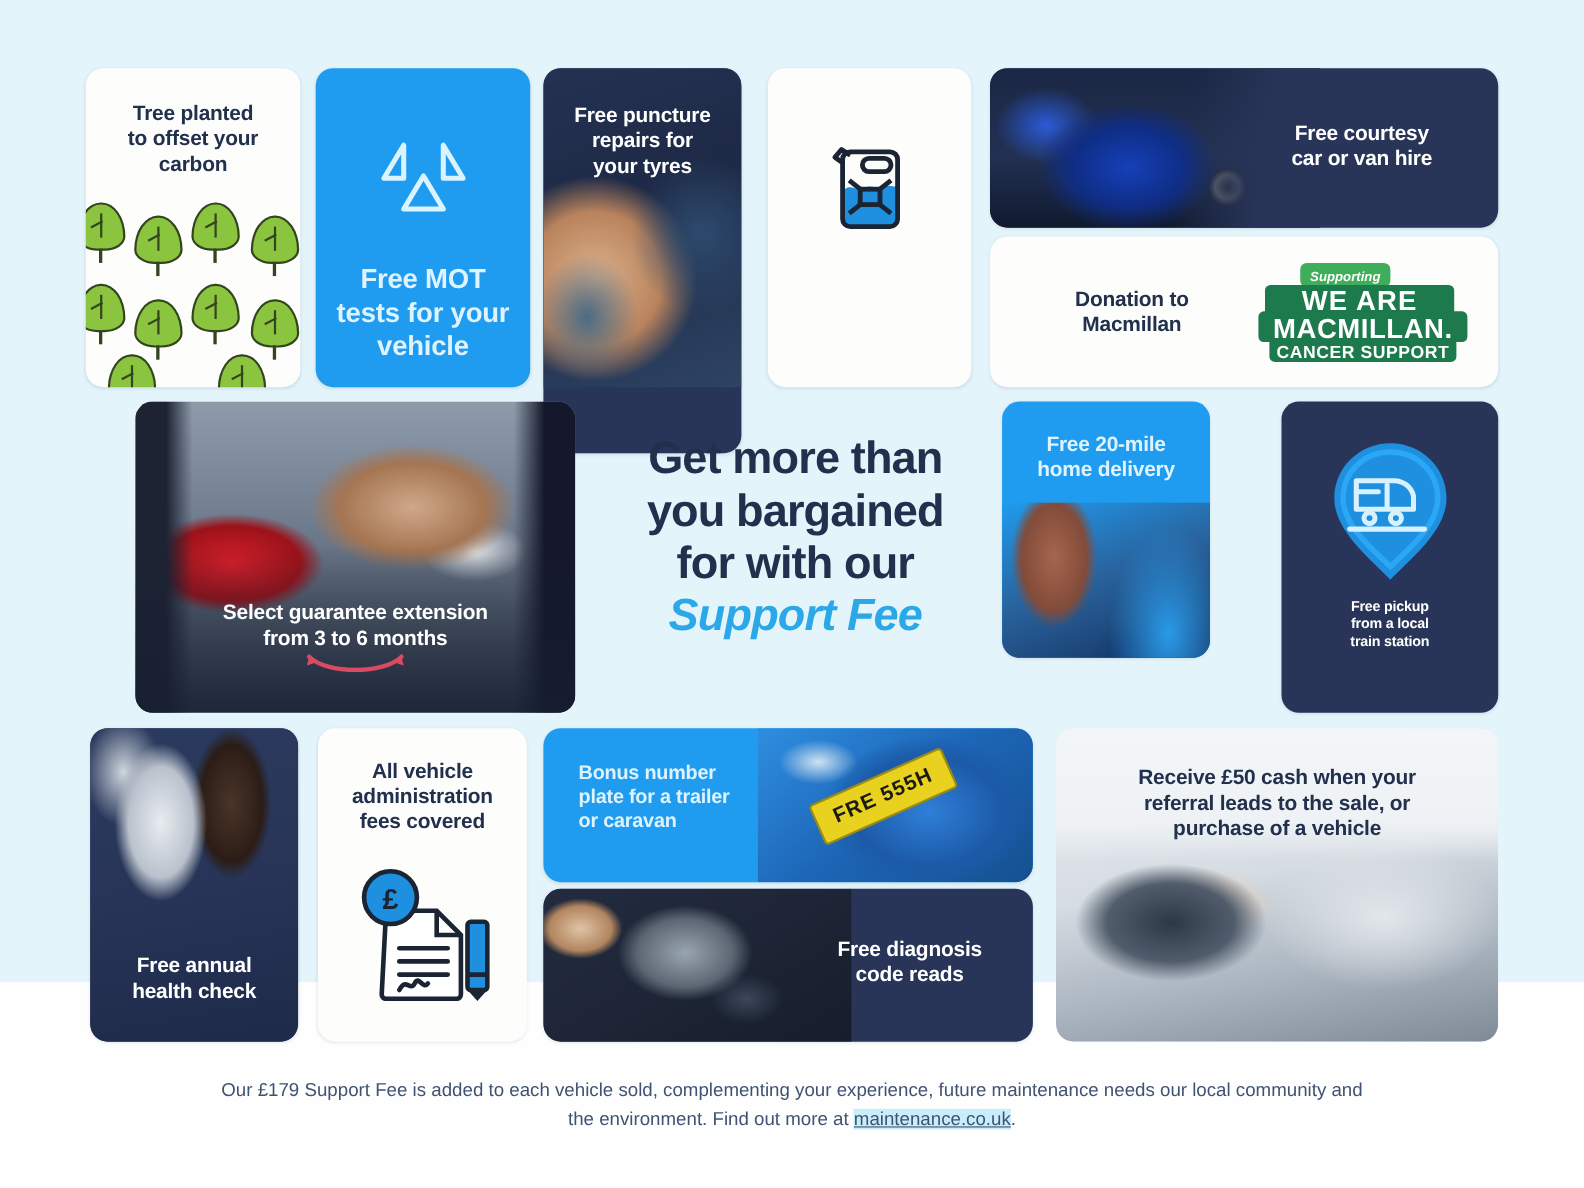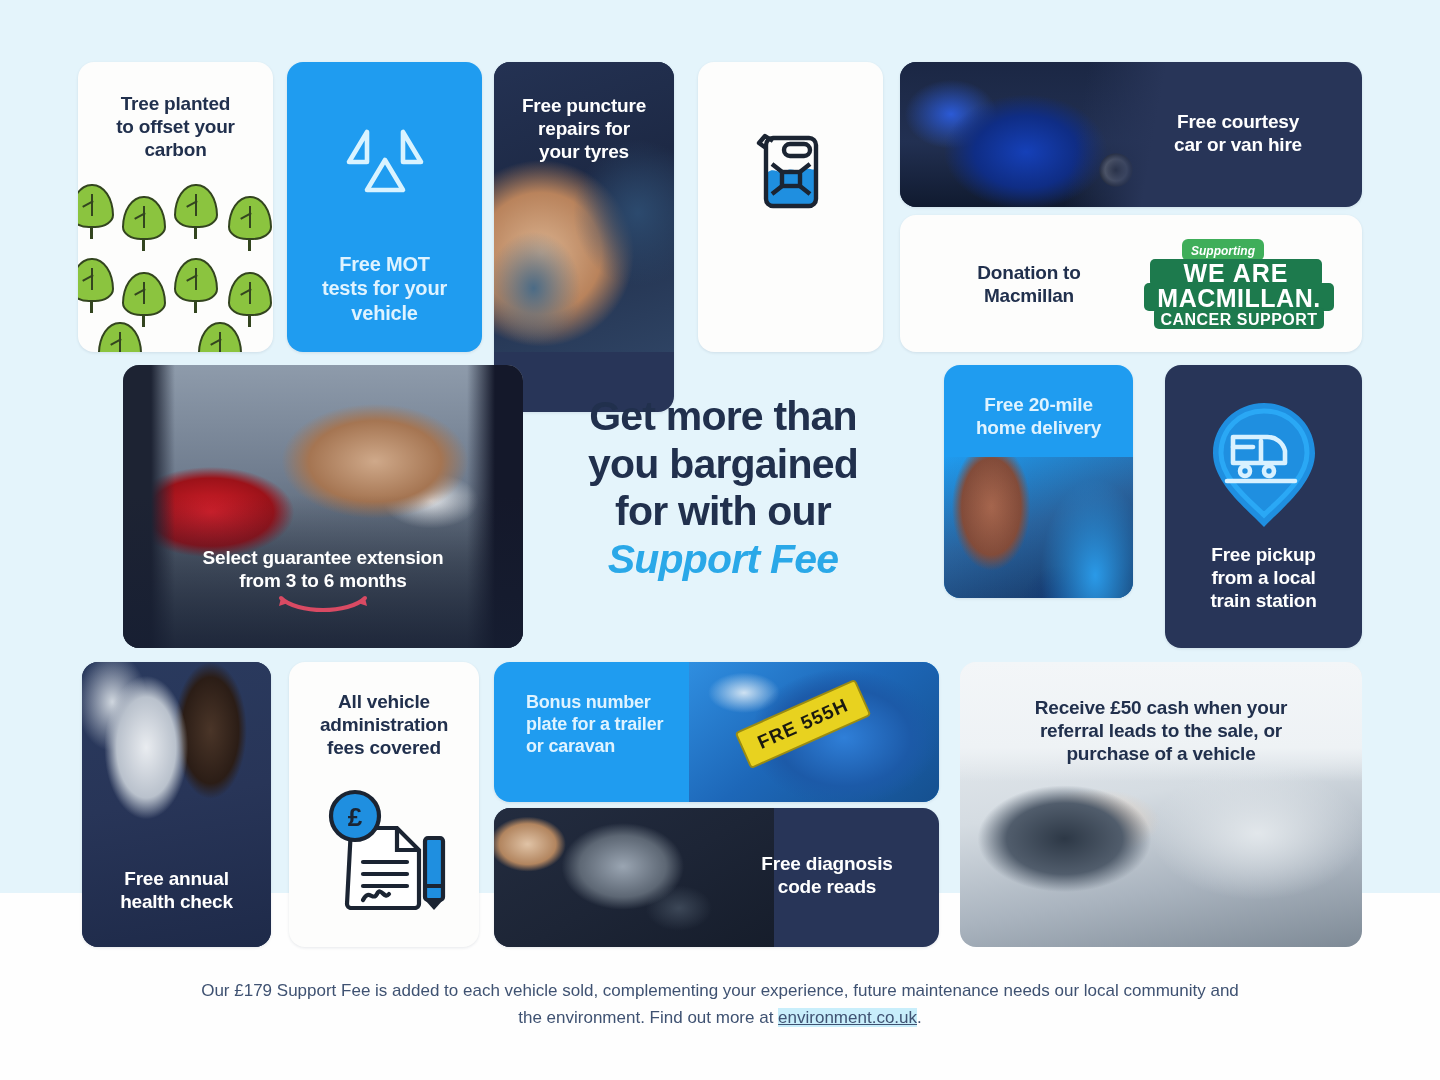--- a/index.html
+++ b/index.html
@@ -42,21 +42,21 @@
   .ttl.pale  { color: #dff3ff; }
 
   
   #c-tree { left: 78px; top: 62px; width: 195px; height: 290px; }
   #c-tree .cap { position: absolute; left: 10px; top: 30px; width: 175px; font-size: 19px; }
   #c-tree .trees { position: absolute; left: 0; top: 120px; width: 195px; height: 170px; }
 
   
   #c-mot { left: 287px; top: 62px; width: 195px; height: 290px; }
   #c-mot .icn { position: absolute; left: 50%; top: 58px; transform: translateX(-50%); }
-  #c-mot .cap { position: absolute; left: 12px; top: 190px; width: 171px; font-size: 20px; }
+  #c-mot .cap { position: absolute; left: 12px; top: 177px; width: 171px; font-size: 25px; }
 
   
   #c-punct { left: 494px; top: 62px; width: 180px; height: 350px; }
   #c-punct .cap { position: absolute; left: 6px; top: 32px; width: 168px; font-size: 19px; }
   #c-punct .ph { position: absolute; left: 0; top: 0; width: 180px; height: 290px; }
 
   
   #c-fuel { left: 698px; top: 62px; width: 185px; height: 290px; }
   #c-fuel .icn { position: absolute; left: 50%; top: 58px; transform: translateX(-50%); }
   #c-fuel .cap { position: absolute; left: 10px; top: 242px; width: 165px; font-size: 19px; }
@@ -80,28 +80,28 @@
   
   #c-head { left: 492px; top: 365px; width: 462px; height: 283px; }
   #c-head .hl {
     position: absolute; left: 0; top: 28px; width: 462px;
     font-size: 41px; font-weight: bold; line-height: 1.16;
     text-align: center; color: #21304d; letter-spacing: -0.8px;
   }
   #c-head .hl .accent { color: #2aa8e8; font-style: italic; }
 
   
-  #c-deliv { left: 944px; top: 365px; width: 189px; height: 233px; }
+  #c-deliv { left: 911px; top: 365px; width: 189px; height: 233px; }
   #c-deliv .cap { position: absolute; left: 8px; top: 28px; width: 173px; font-size: 19px; z-index: 2; }
   #c-deliv .ph { position: absolute; left: 0; top: 92px; width: 189px; height: 191px; }
 
   
   #c-train { left: 1165px; top: 365px; width: 197px; height: 283px; }
   #c-train .icn { position: absolute; left: 50%; top: 32px; transform: translateX(-50%); }
-  #c-train .cap { position: absolute; left: 10px; top: 178px; width: 177px; font-size: 19px; }
+  #c-train .cap { position: absolute; left: 10px; top: 178px; width: 177px; font-size: 13px; }
 
   
   #c-health { left: 82px; top: 662px; width: 189px; height: 285px; }
   #c-health .ph { position: absolute; inset: 0; }
   #c-health .cap { position: absolute; left: 6px; bottom: 34px; width: 177px; font-size: 19px; }
 
   
   #c-admin { left: 289px; top: 662px; width: 190px; height: 285px; }
   #c-admin .cap { position: absolute; left: 10px; top: 28px; width: 170px; font-size: 19px; }
   #c-admin .icn { position: absolute; left: 50%; top: 120px; transform: translateX(-50%); }
@@ -427,14 +427,14 @@
   <div class="card navy" id="c-diag">
     <div class="ph ph-diag"></div>
     <div class="ttl light cap">Free diagnosis<br>code reads</div>
   </div>
 
   <div class="card plain" id="c-ref" style="border-radius:16px;overflow:hidden;">
     <div class="ph ph-ref"></div>
     <div class="ttl dark cap">Receive £50 cash when your<br>referral leads to the sale, or<br>purchase of a vehicle</div>
   </div>
 
-  <div id="footer"><span>Our £179 Support Fee is added to each vehicle sold, complementing your experience, future maintenance needs our local community and the environment. Find out more at </span><a class="lnk" href="#">environment.co.uk</a><span>.</span></div>
+  <div id="footer"><span>Our £179 Support Fee is added to each vehicle sold, complementing your experience, future maintenance needs our local community and the environment. Find out more at </span><a class="lnk" href="#">maintenance.co.uk</a><span>.</span></div>
 </div>
 
 </body></html>

